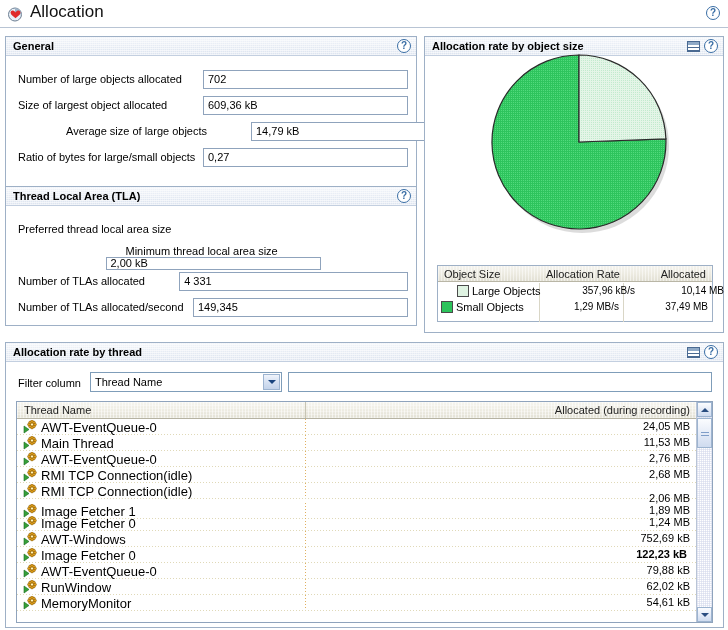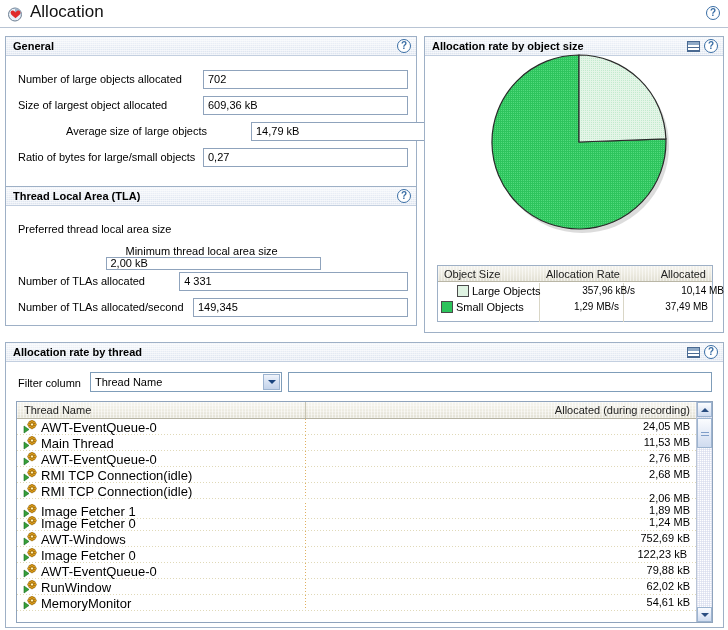--- a/index.html
+++ b/index.html
@@ -593,21 +593,21 @@
                 <circle cx="7" cy="2.5" r="1.3"></circle>
                 <circle cx="11" cy="2.5" r="1.3"></circle>
                 <circle cx="7" cy="6.5" r="1.3"></circle>
                 <circle cx="11" cy="6.5" r="1.3"></circle>
               </g>
               <circle cx="9" cy="4.5" r="1.1" fill="#fff4c0"></circle>
               <path d="M1 6 L1 13 L6 9.5 Z" fill="#35a03a" stroke="#1c6b20" stroke-width="0.6"></path>
             </svg>
         </span>
         <span class="row-name">Image Fetcher 0</span>
-        <span class="row-val" style="right:25px; width:180px;">122,23 kB</span>
+        <span class="row-val" style="right:25px; width:180px;font-weight:bold;">122,23 kB</span>
       </div>
 
       <div class="trow" style="top:144px;">
         <div class="colline" style="left:288px;"></div>
           <div class="rowline"></div>
         <span class="row-icon">
           <svg width="16" height="14" viewBox="0 0 16 14">
               <g fill="#e8a317" stroke="#8a6210" stroke-width="0.6">
                 <circle cx="9" cy="4.5" r="1.7"></circle>
                 <circle cx="9" cy="1.6" r="1.5"></circle>

